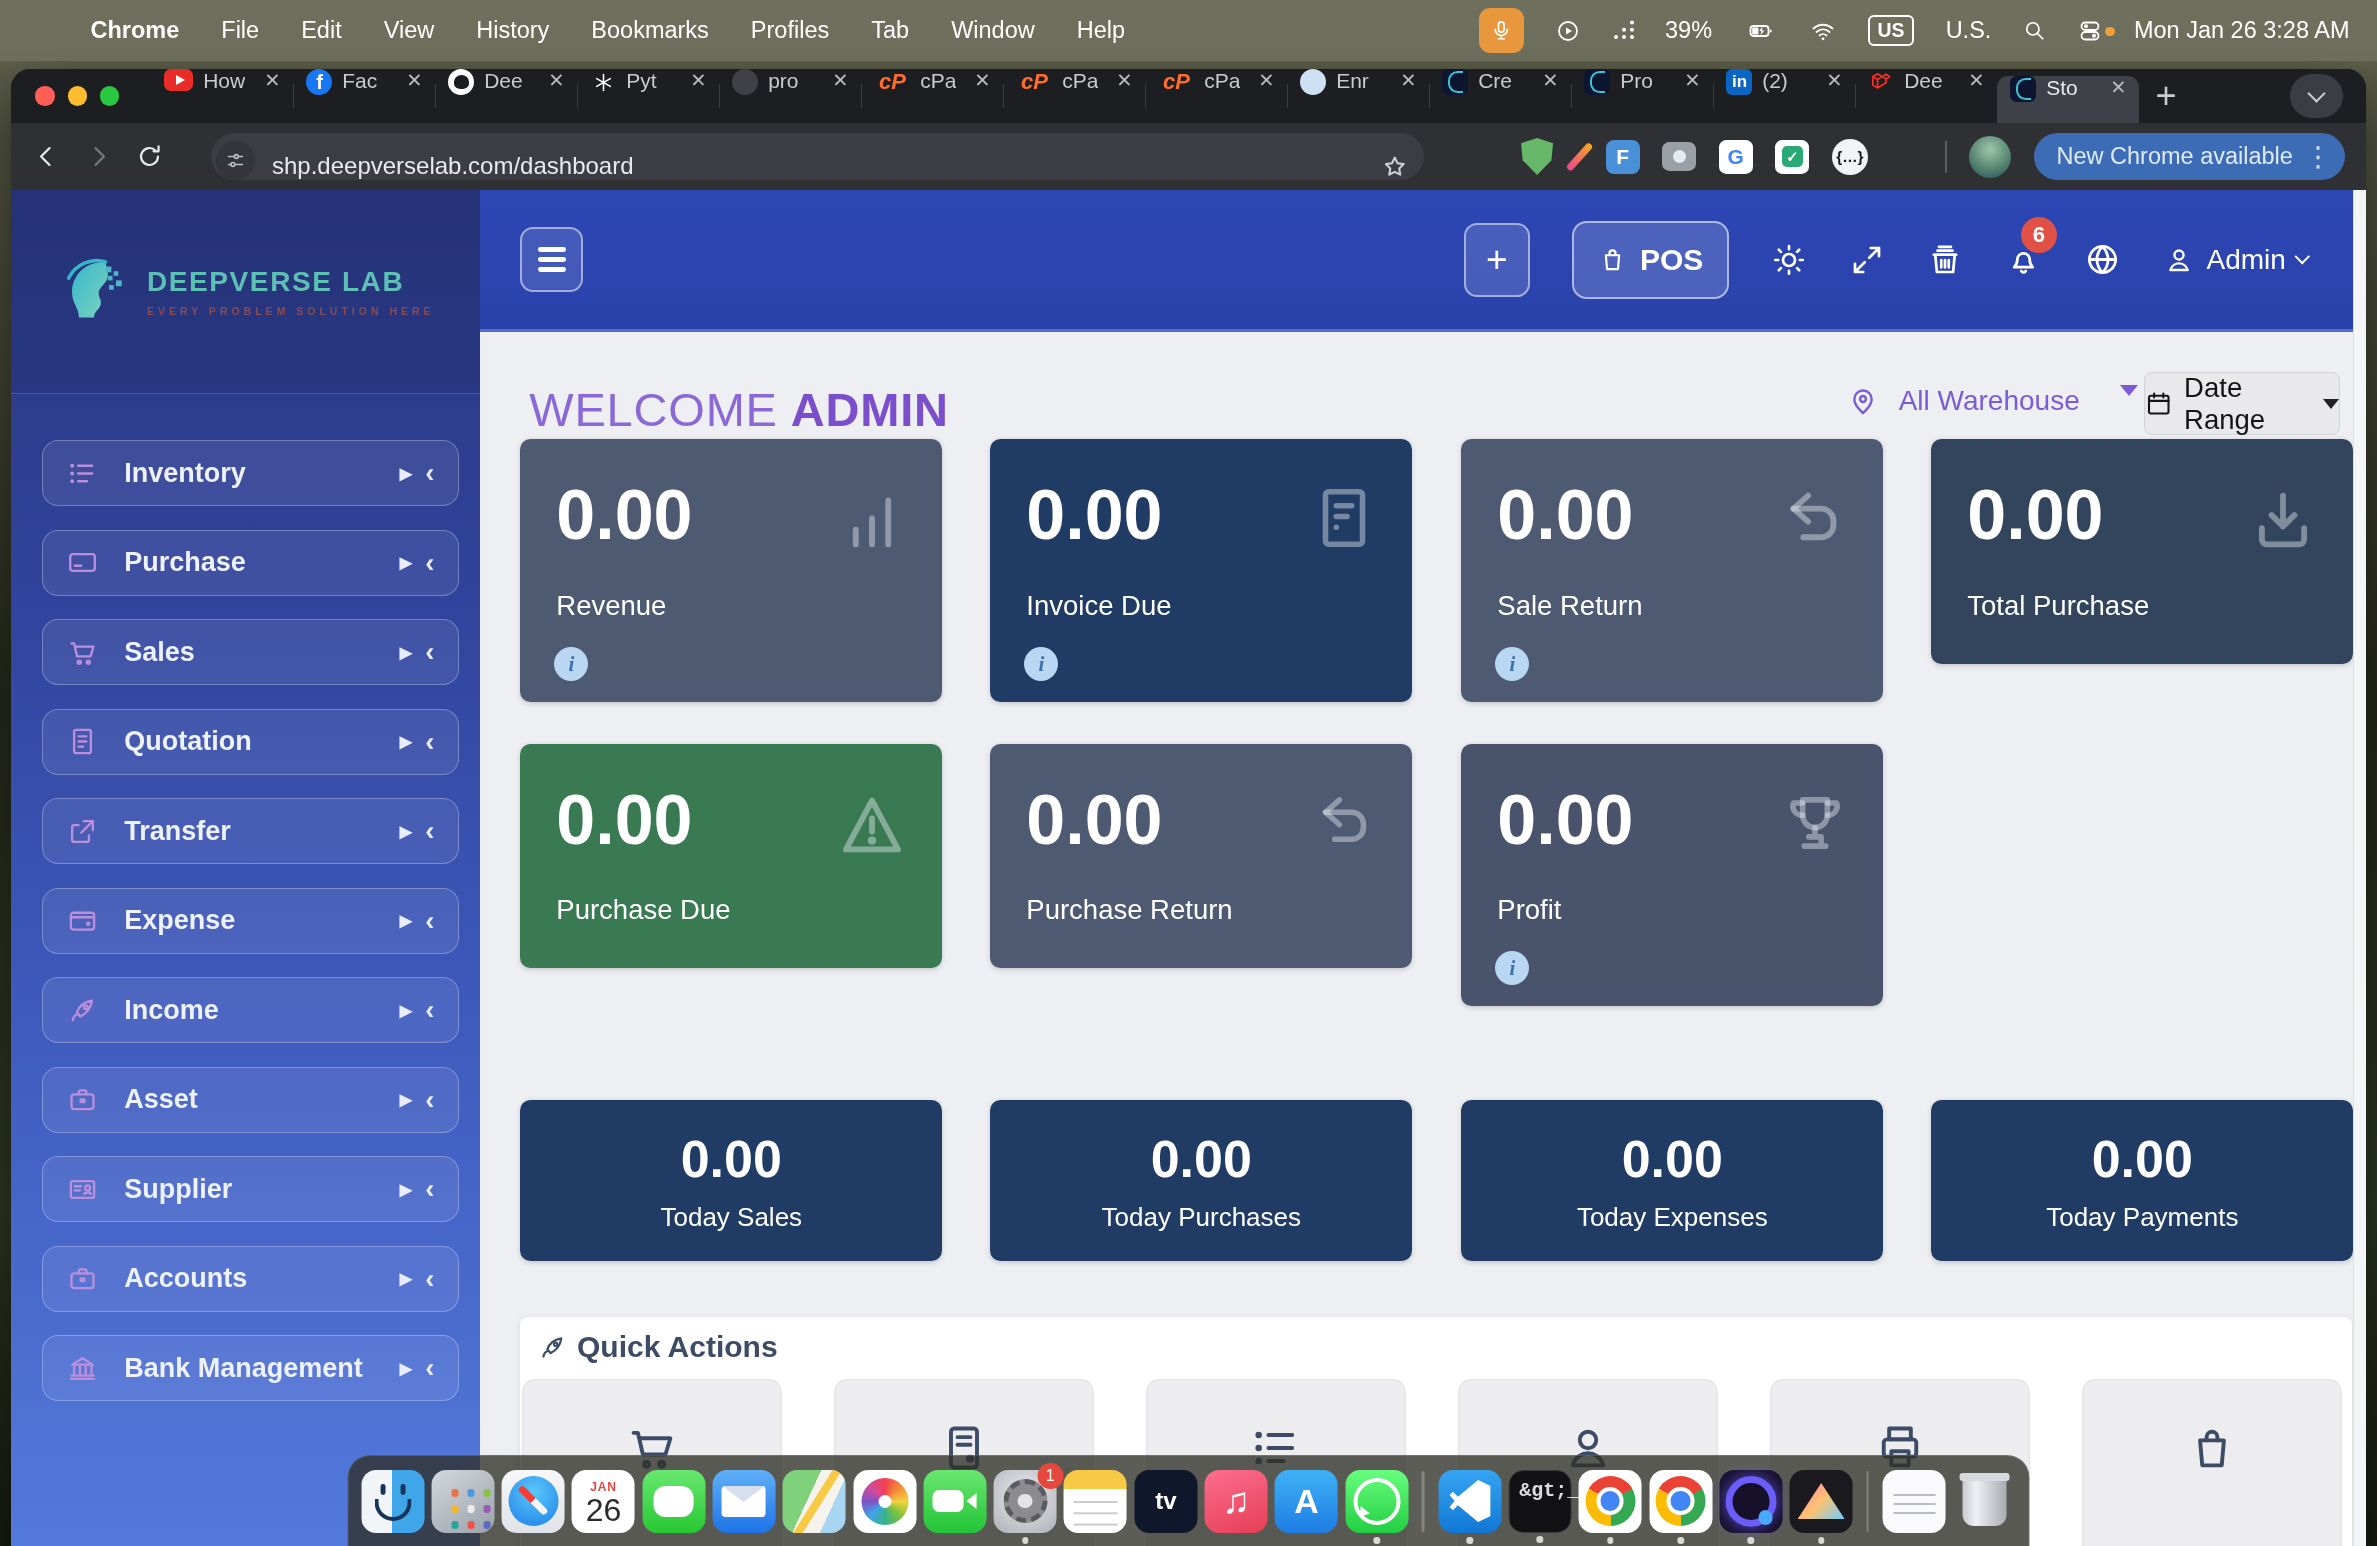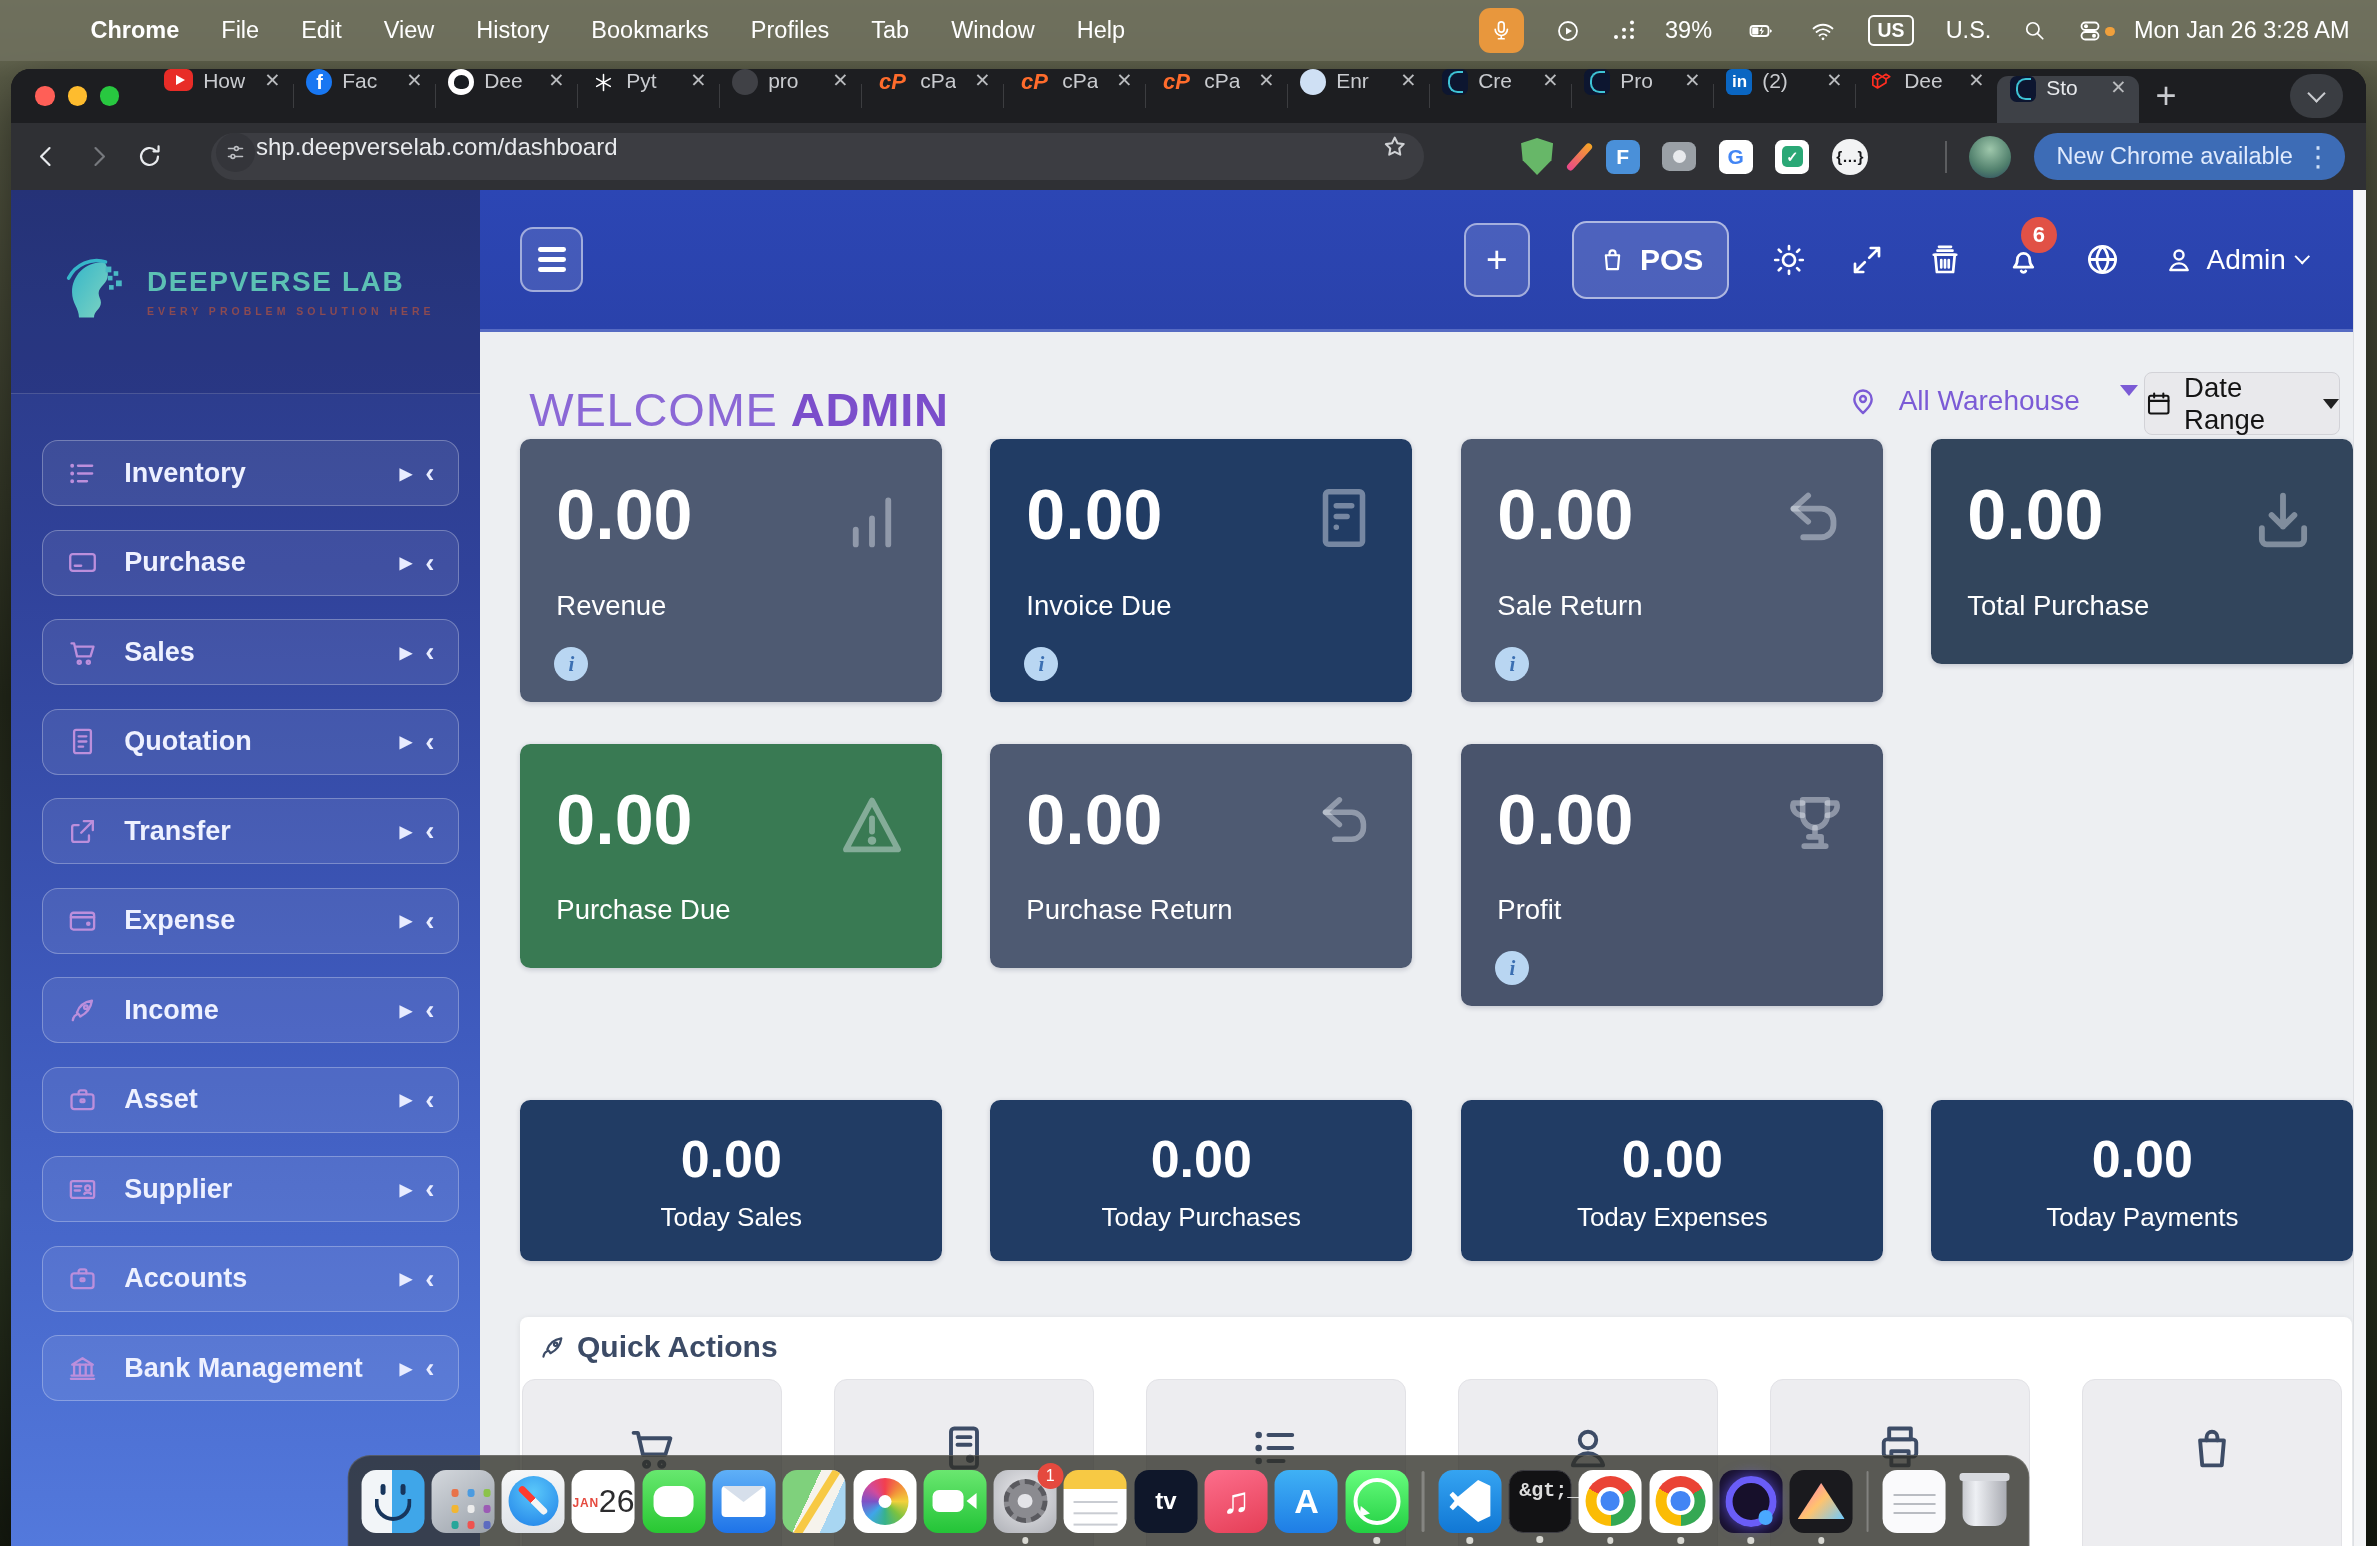--- a/index.html
+++ b/index.html
@@ -46,22 +46,22 @@
   .fv-dv{border-radius:6.5px;background:#0d1630}
   .fv-dv::before{content:"";width:13px;height:18px;border:2.4px solid #3ec3d6;border-right:none;border-radius:9.7px 0 0 9.7px}
   .fv-li{border-radius:5.7px;background:#0a66c2;color:#fff;font-size:17px}
   .fv-lv{color:#ff2d20}
   .newtab{margin-left:16px;font-size:36px;color:#c9cbcf;font-weight:400}
   .tabmenu{margin-left:auto;margin-right:22.6px;width:53px;height:44px;border-radius:22px;background:#3a3d42;display:flex;align-items:center;justify-content:center}
   .chev{width:13px;height:13px;border-right:2.4px solid #c9cbcf;border-bottom:2.4px solid #c9cbcf;transform:rotate(45deg);margin-top:-4.9px}
   
   .toolbar{height:67px;background:#2f3034;display:flex;align-items:center;padding:0 21px;gap:22.6px}
   .nav-ic{color:#e8eaed}.nav-ic.dis{color:#77797e}
-  .urlpill{flex:1;max-width:1213px;height:47px;border-radius:23.5px;background:#3c3d42;display:flex;align-items:flex-start;
-    gap:1px;padding:0 8px 0 4.9px;margin-left:24px;margin-right:24px}
+  .urlpill{flex:1;max-width:1213px;height:47px;border-radius:23.5px;background:#3c3d42;display:flex;align-items:flex-end;
+    gap:17px;padding:0 8px 0 4.9px;margin-left:24px;margin-right:24px}
   .chip{width:39px;height:39px;border-radius:50%;background:#34353a;display:flex;align-items:center;justify-content:center;color:#bdbfc3}
   .url{color:#e8eaed;font-size:24px}
   .star{margin-left:auto;color:#cfd1d4;margin-right:8px}
   .extrow{margin-left:auto;display:flex;align-items:center;gap:22.6px}
   .xic{flex:none;display:flex;align-items:center;justify-content:center}
   .x-shield{width:32px;height:37px;background:#67b768;clip-path:polygon(50% 0,100% 14%,95% 60%,50% 100%,5% 60%,0 14%)}
   .x-pen{width:7.3px;height:34px;border-radius:4px;background:linear-gradient(180deg,#f5a623,#e9468c);transform:rotate(42deg)}
   .x-fonts{width:34px;height:34px;border-radius:8px;background:#4a90d9;color:#fff;font-size:21px;font-weight:700}
   .x-camera{width:34px;height:29px;border-radius:7.3px;background:#9aa0a6;position:relative}
   .x-camera::before{content:"";position:absolute;inset:0;margin:auto;width:13px;height:13px;border-radius:50%;background:#e8eaed}
@@ -876,21 +876,21 @@
           </div>
         </div>
       </div>
     </div>
   </div>
 
   <div class="dock">
     <div class="di d-finder"></div>
     <div class="di d-launchpad"></div>
     <div class="di d-safari"></div>
-    <div class="di d-calendar" style="flex-direction:row">
+    <div class="di d-calendar" style="flex-direction:column">
         <span class="mon">JAN</span>
         <span class="day">26</span>
       </div>
     <div class="di d-messages"></div>
     <div class="di d-mail"></div>
     <div class="di d-maps"></div>
     <div class="di d-photos"></div>
     <div class="di d-facetime"></div>
     <div class="di d-settings">
         <span class="gear"></span>

